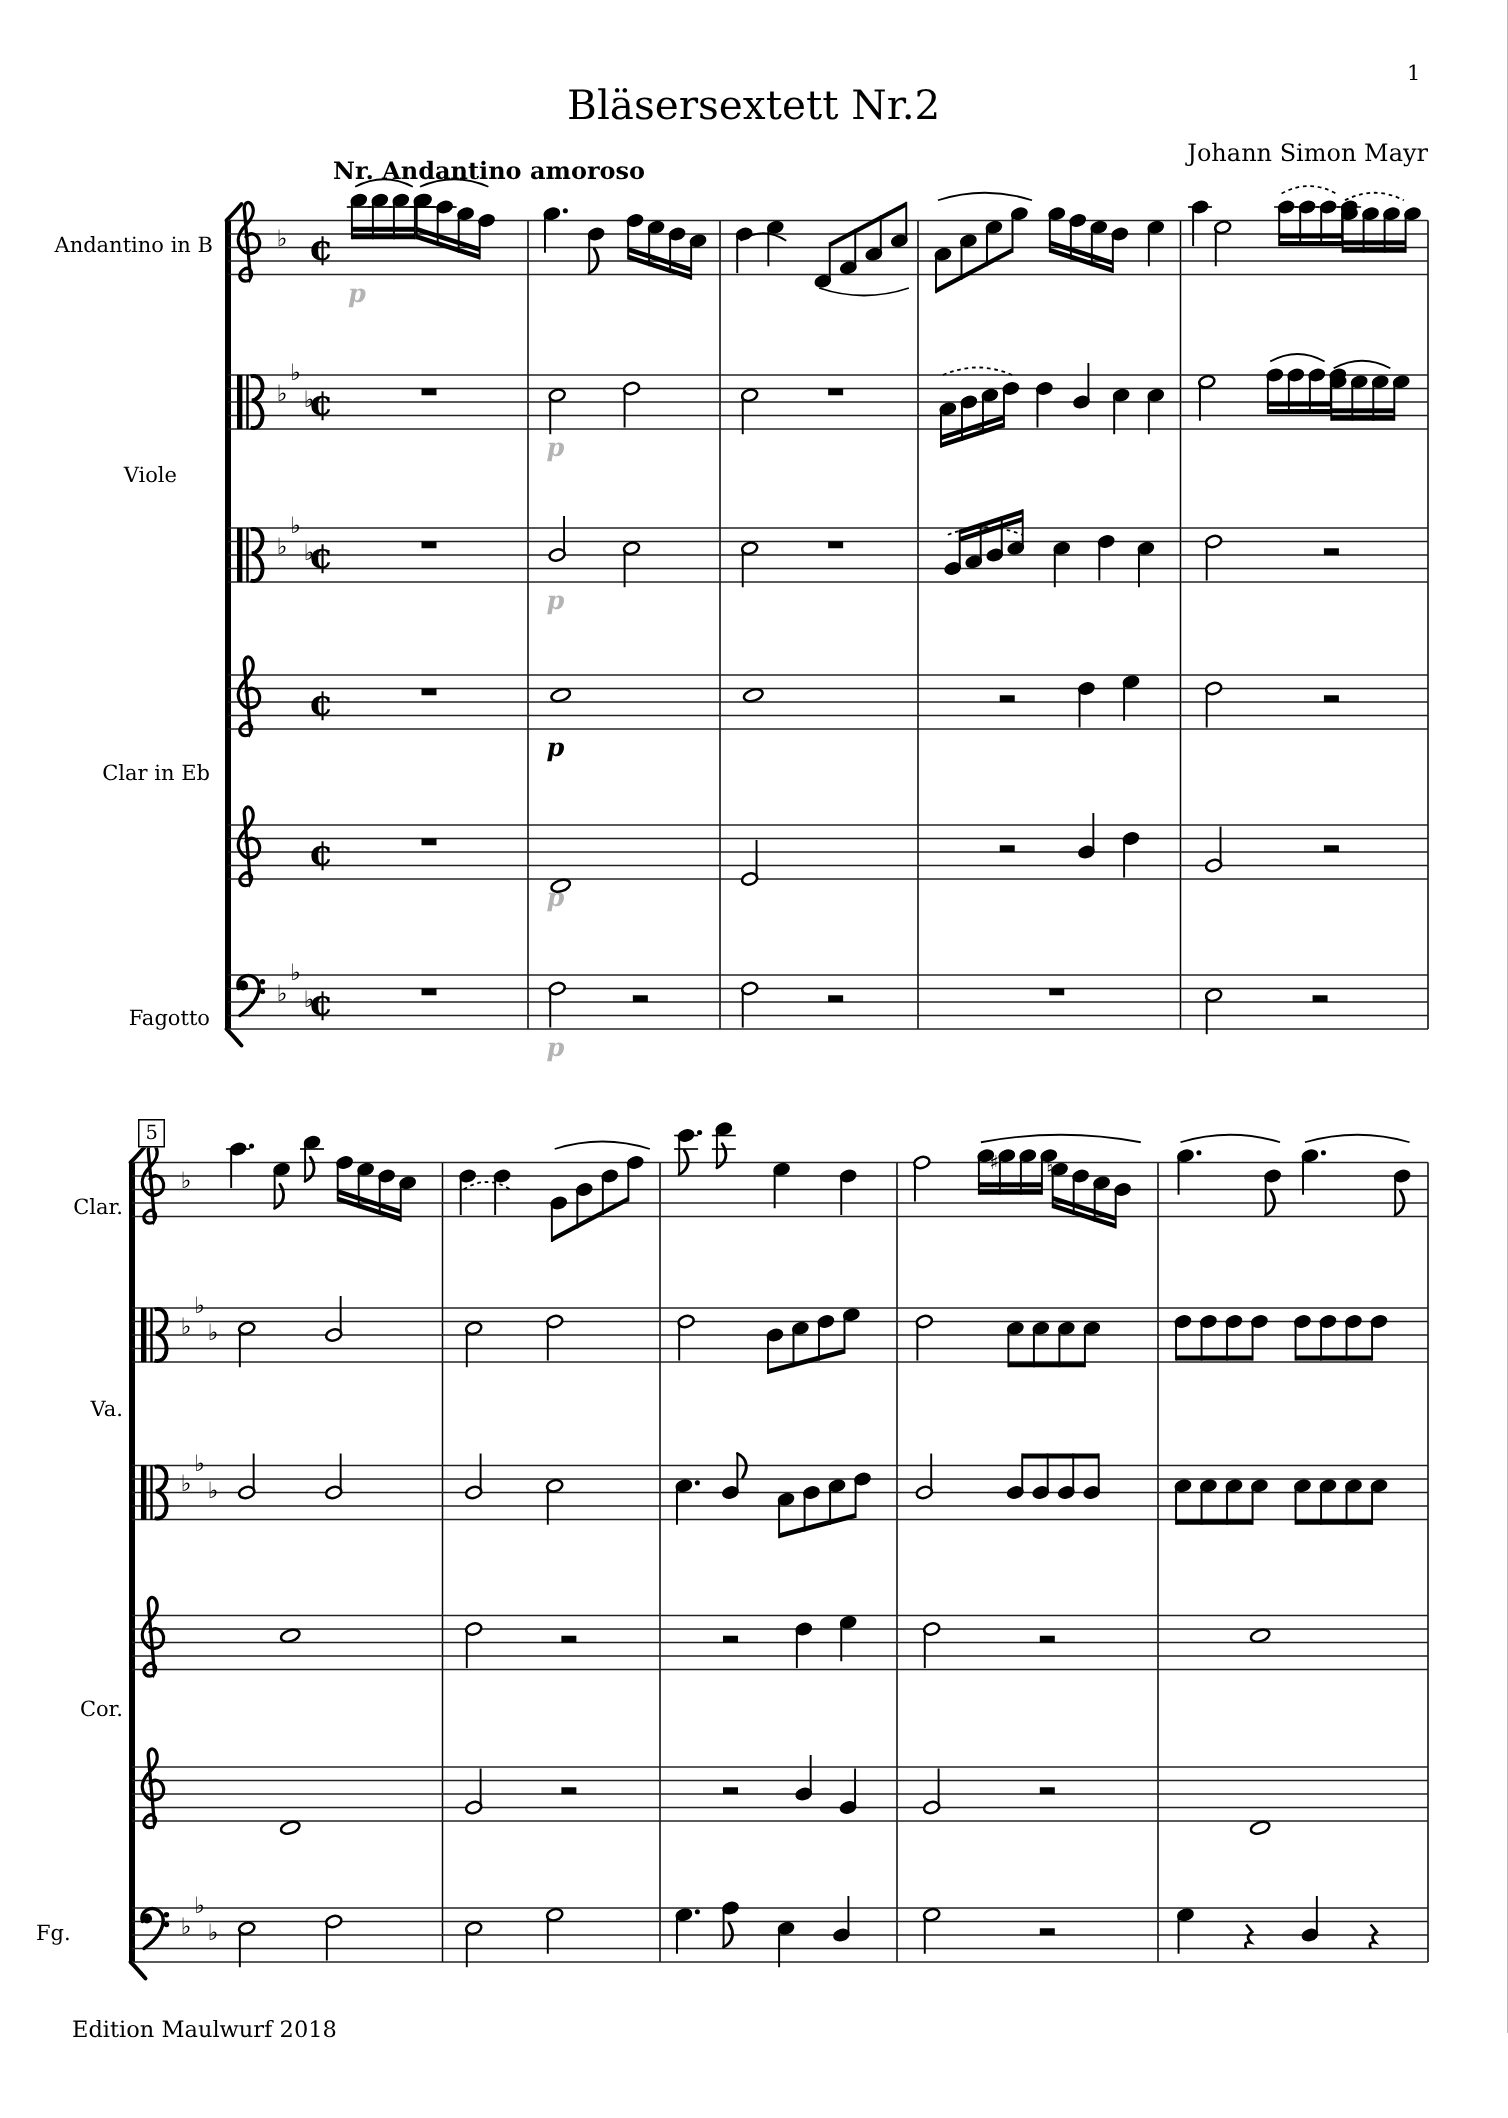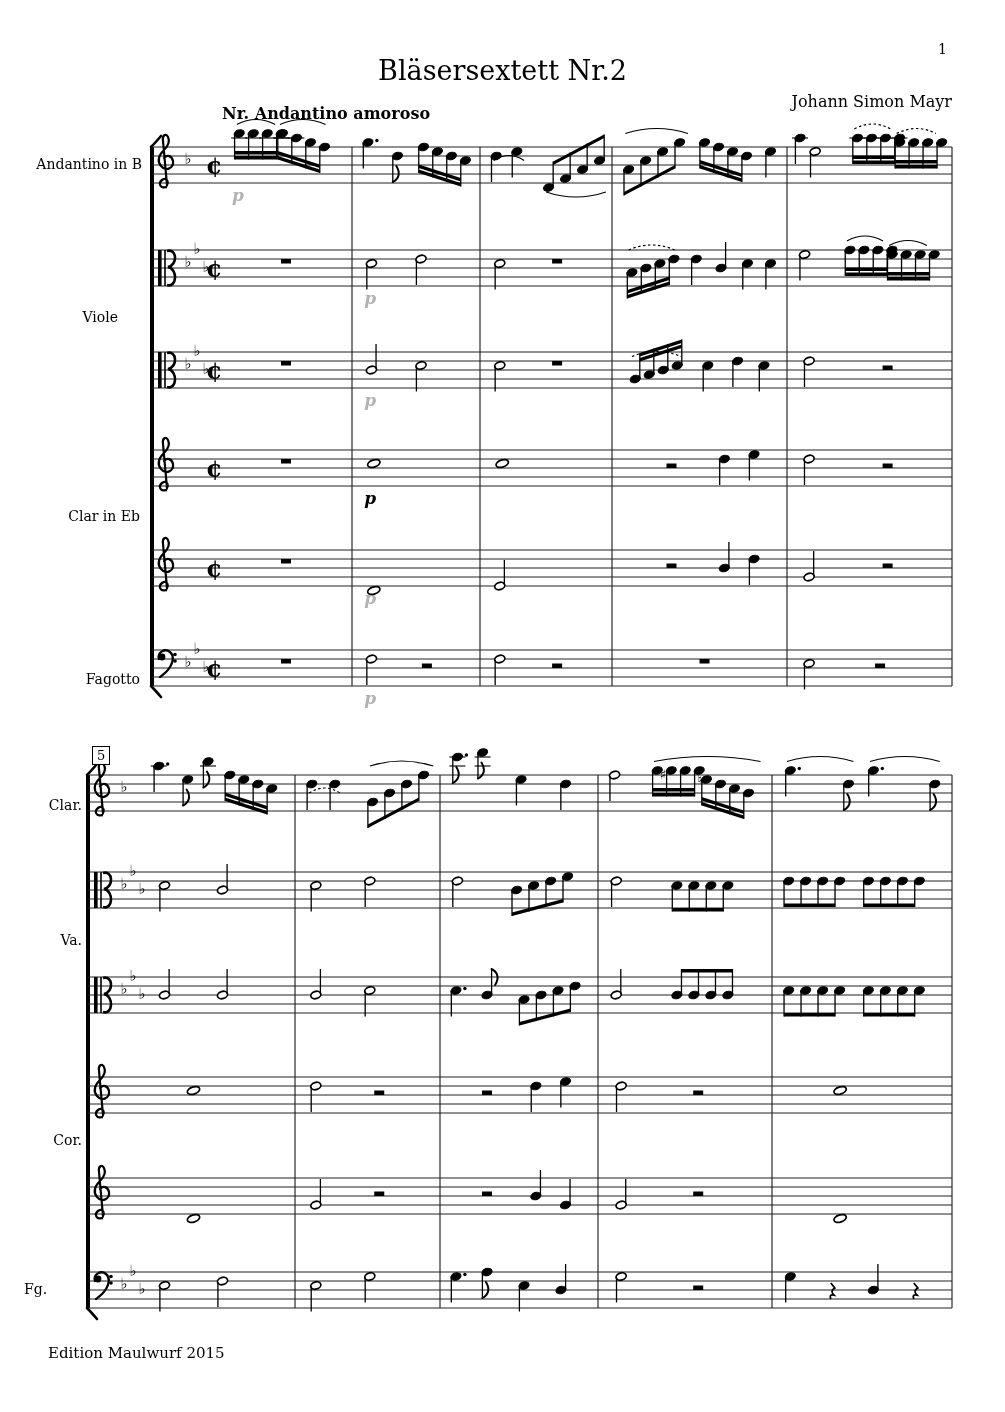--- a/index.html
+++ b/index.html
@@ -791,14 +791,14 @@
 
   <div class="lbl" id="lbl-clarinetto">Andantino in B</div>
   <div class="lbl" id="lbl-viole">Viole</div>
   <div class="lbl" id="lbl-corni">Clar in Eb</div>
   <div class="lbl" id="lbl-fagotto">Fagotto</div>
   <div class="lbl" id="lbl-clar">Clar.</div>
   <div class="lbl" id="lbl-va">Va.</div>
   <div class="lbl" id="lbl-cor">Cor.</div>
   <div class="lbl" id="lbl-fg">Fg.</div>
 
-  <div class="txt" id="footer">Edition Maulwurf 2015</div>
+  <div class="txt" id="footer">Edition Maulwurf 2018</div>
 </div>
 
 </body></html>

